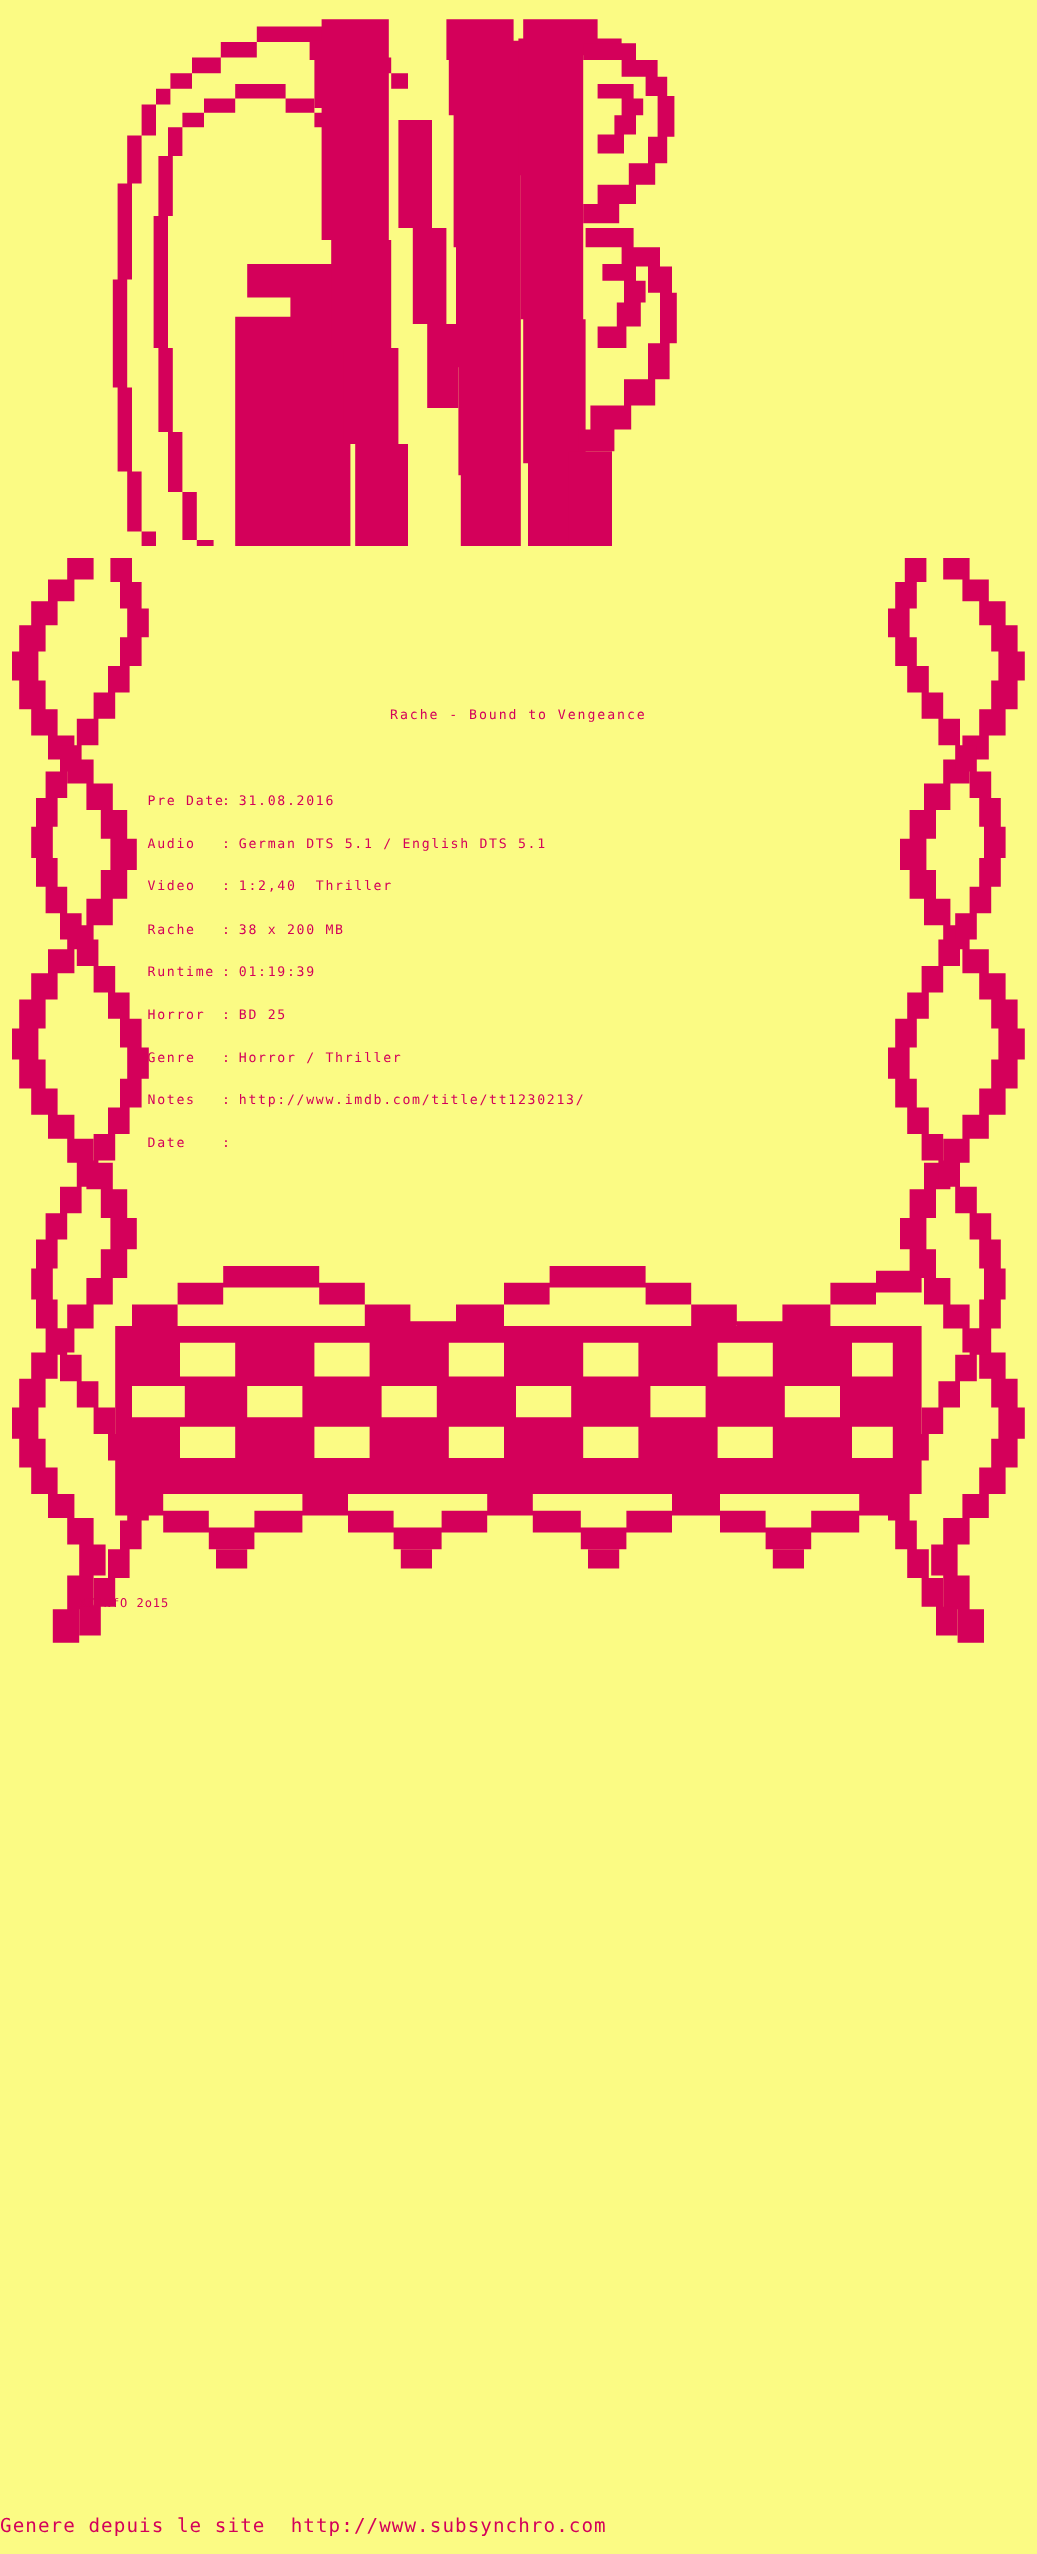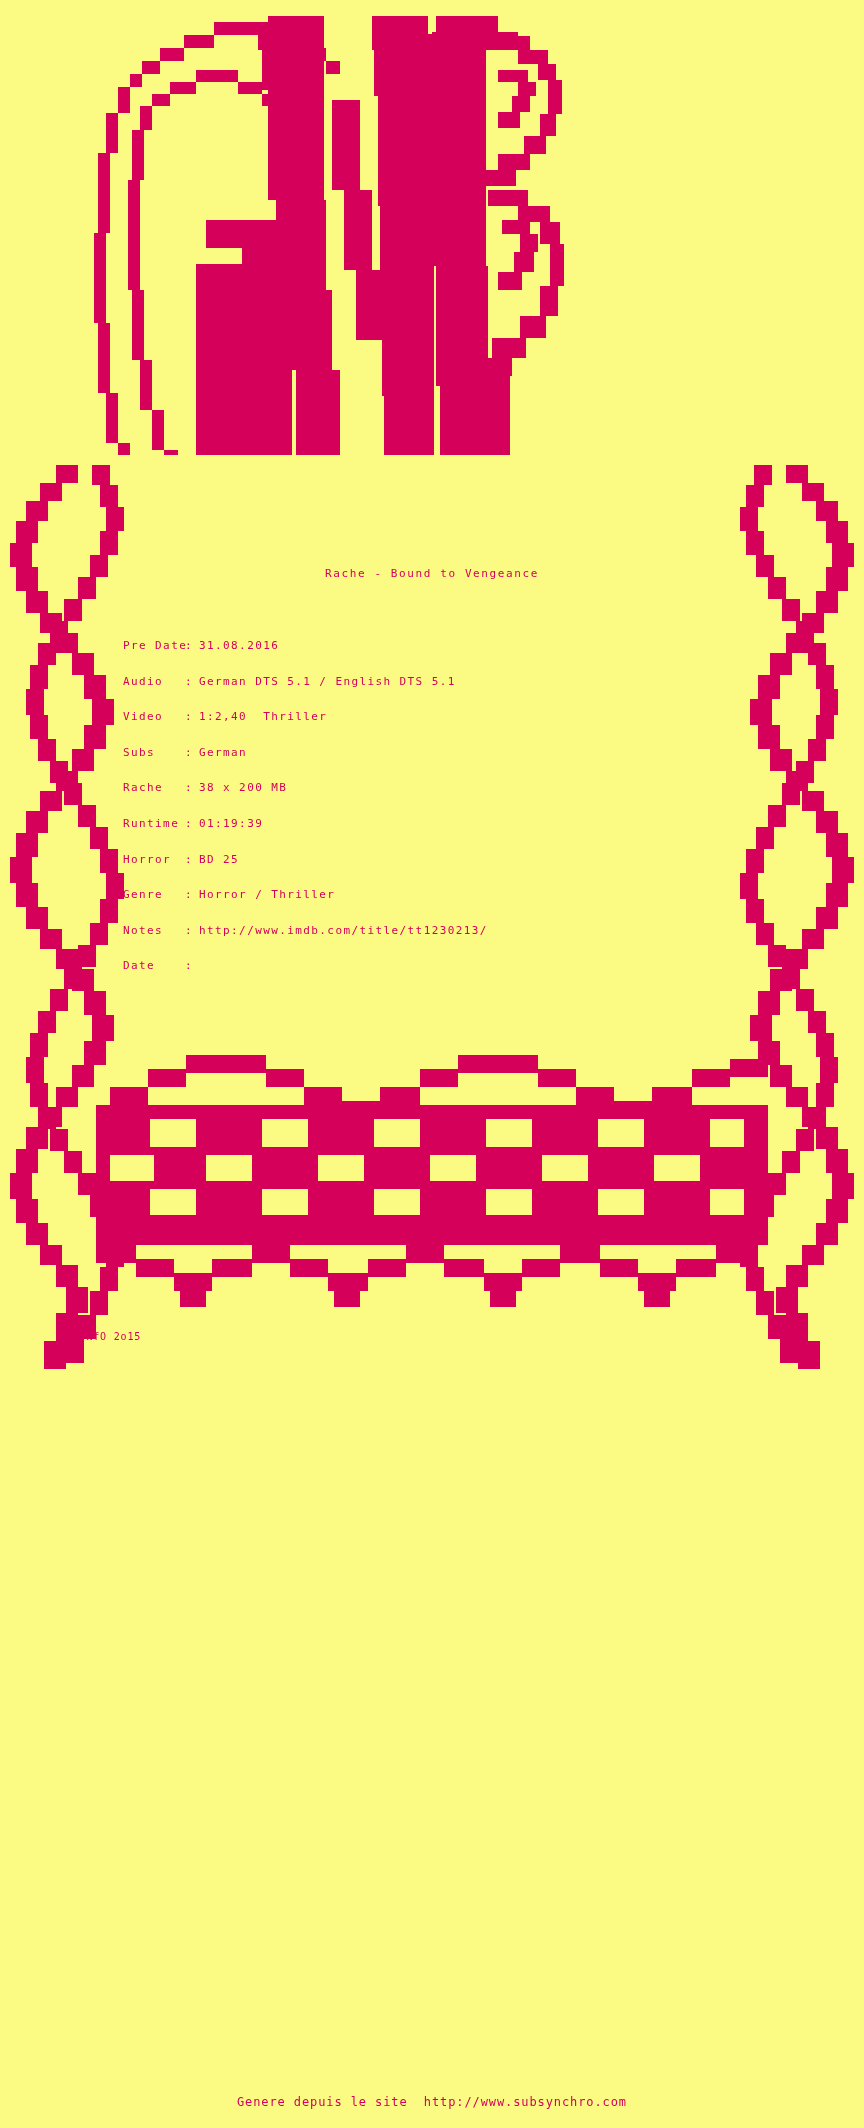--- a/index.html
+++ b/index.html
@@ -33,21 +33,21 @@
     top: 455px;
     width: 864px;
     height: 925px;
   }
   #frame-svg { display: block; }
 
   
   #info-block {
     position: absolute;
     left: 0;
-    top: 567px;
+    top: 589px;
     width: 864px;
   }
   #release-title {
     text-align: center;
     font-size: 11px;
     letter-spacing: 1.6px;
     color: #d4005a;
     margin: 0 0 48px 0;
     white-space: pre;
   }
@@ -83,22 +83,21 @@
     white-space: pre;
     text-align: center;
   }
 
   
   #footer {
     position: absolute;
     left: 0;
     top: 2095px;
     width: 864px;
-    text-align: center;
-    font-size: 12px;
+    font-size: 16px;
     letter-spacing: 0.9px;
     color: #d4005a;
     white-space: pre;
   }
 </style>
 </head>
 <body>
 
 <div id="logo-area">
   <svg id="logo-svg" width="864" height="560" viewBox="0 0 864 560" xmlns="http://www.w3.org/2000/svg">
@@ -294,21 +293,20 @@
   </svg>
 </div>
 
 <div id="info-block">
   <div id="release-title">Rache - Bound to Vengeance</div>
 
   <div class="info-rows">
     <div class="info-row"><span class="info-label">Pre Date</span><span class="info-sep">:</span><span class="info-value">31.08.2016</span></div>
     <div class="info-row"><span class="info-label">Audio</span><span class="info-sep">:</span><span class="info-value">German DTS 5.1 / English DTS 5.1</span></div>
     <div class="info-row"><span class="info-label">Video</span><span class="info-sep">:</span><span class="info-value">1:2,40  Thriller</span></div>
-    <div class="info-row"><span class="info-label">Subs</span><span class="info-sep">:</span><span class="info-value">German</span></div>
     <div class="info-row"><span class="info-label">Rache</span><span class="info-sep">:</span><span class="info-value">38 x 200 MB</span></div>
     <div class="info-row"><span class="info-label">Runtime</span><span class="info-sep">:</span><span class="info-value">01:19:39</span></div>
     <div class="info-row"><span class="info-label">Horror</span><span class="info-sep">:</span><span class="info-value">BD 25</span></div>
     <div class="info-row"><span class="info-label">Genre</span><span class="info-sep">:</span><span class="info-value">Horror / Thriller</span></div>
     <div class="info-row"><span class="info-label">Notes</span><span class="info-sep">:</span><span class="info-value">http://www.imdb.com/title/tt1230213/</span></div>
     <div class="info-row"><span class="info-label">Date</span><span class="info-sep">:</span><span class="info-value"></span></div>
   </div>
 </div>
 
 <div id="signature">XX^NfO 2o15</div>

